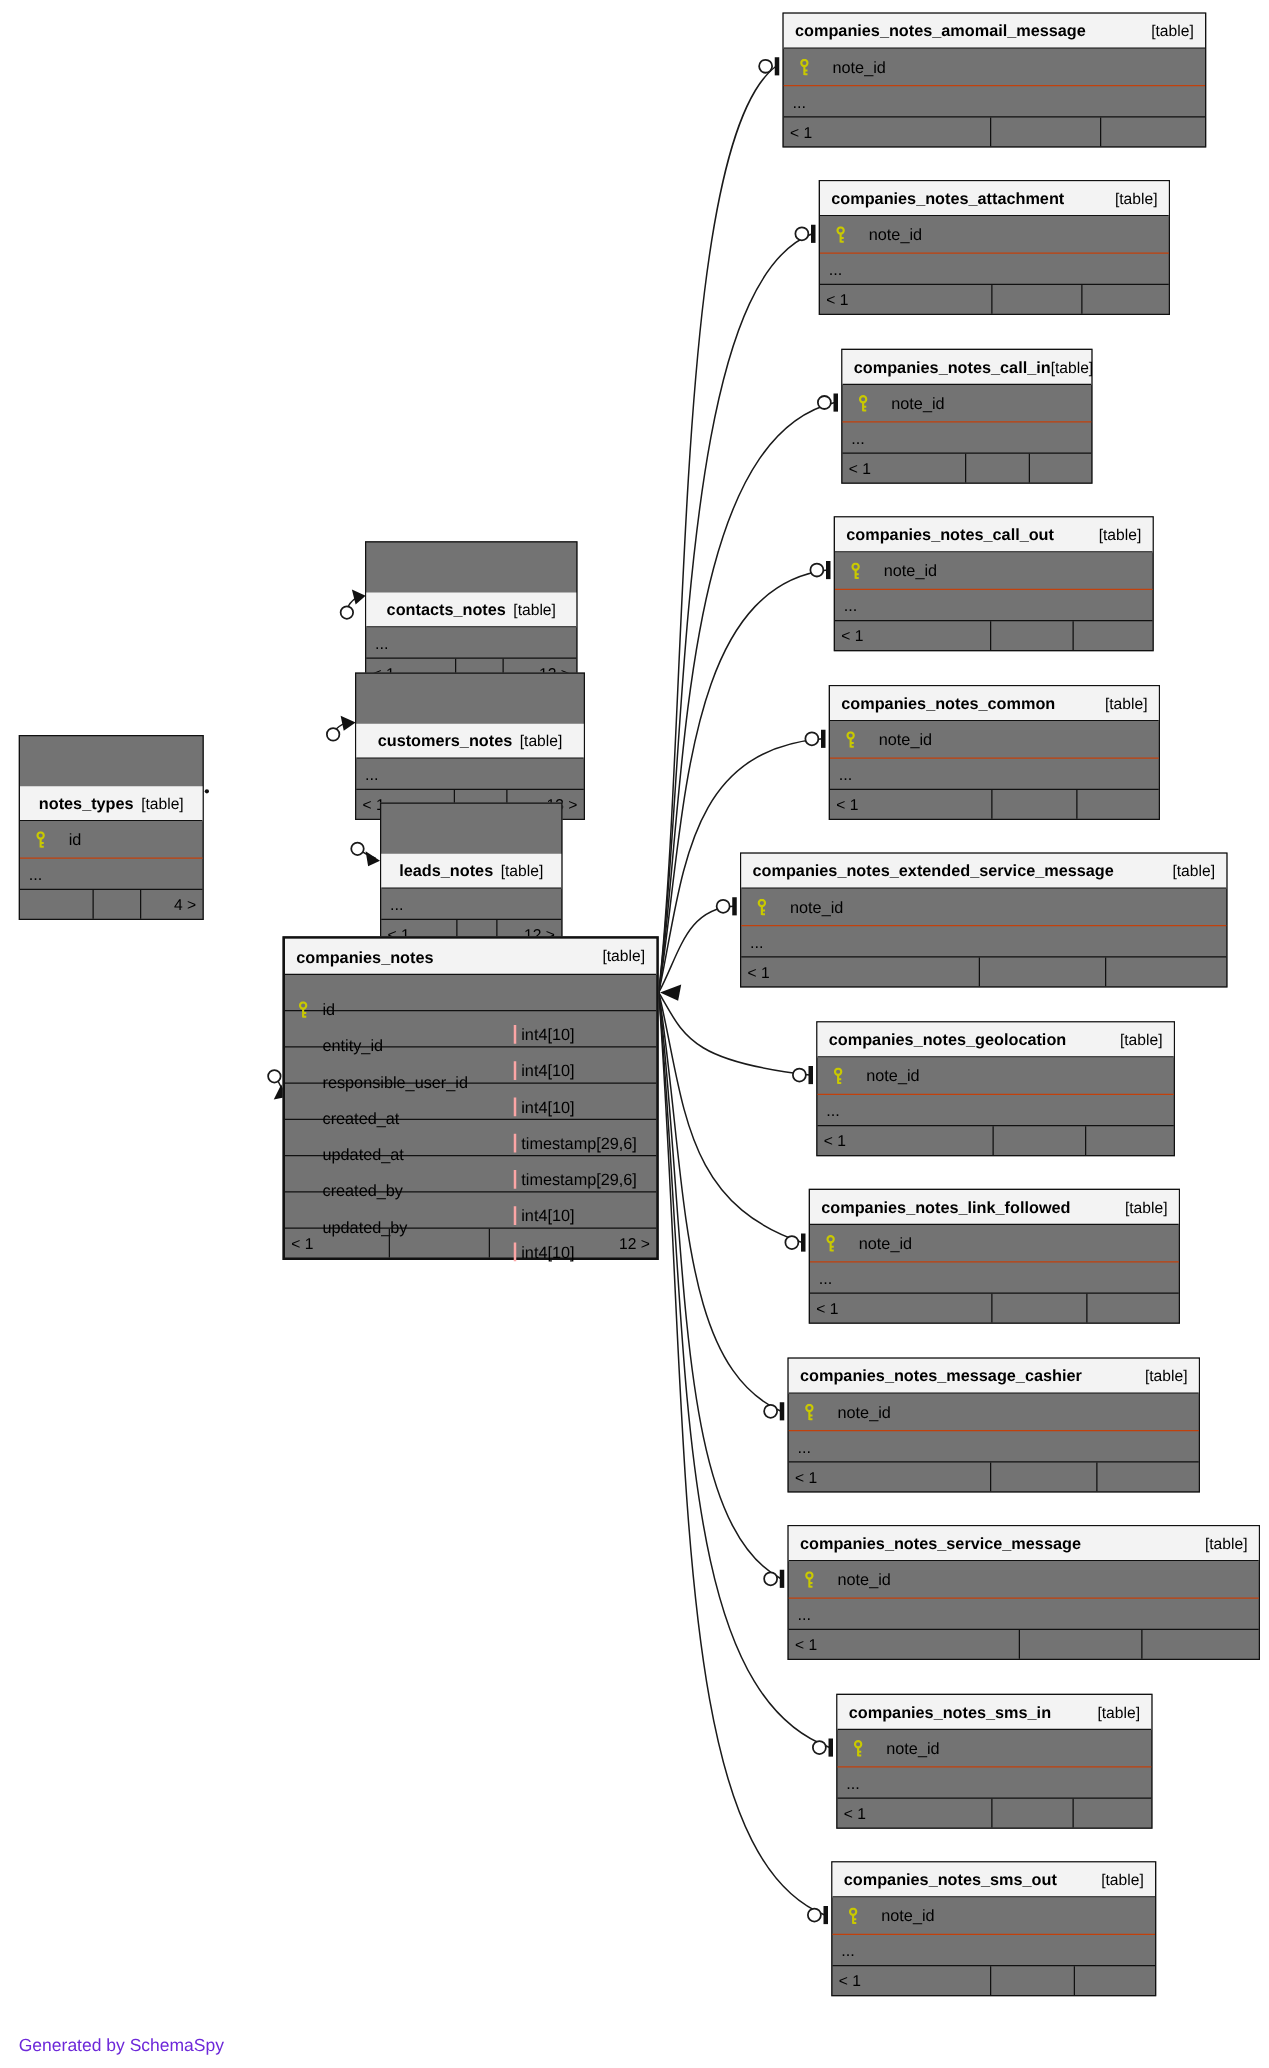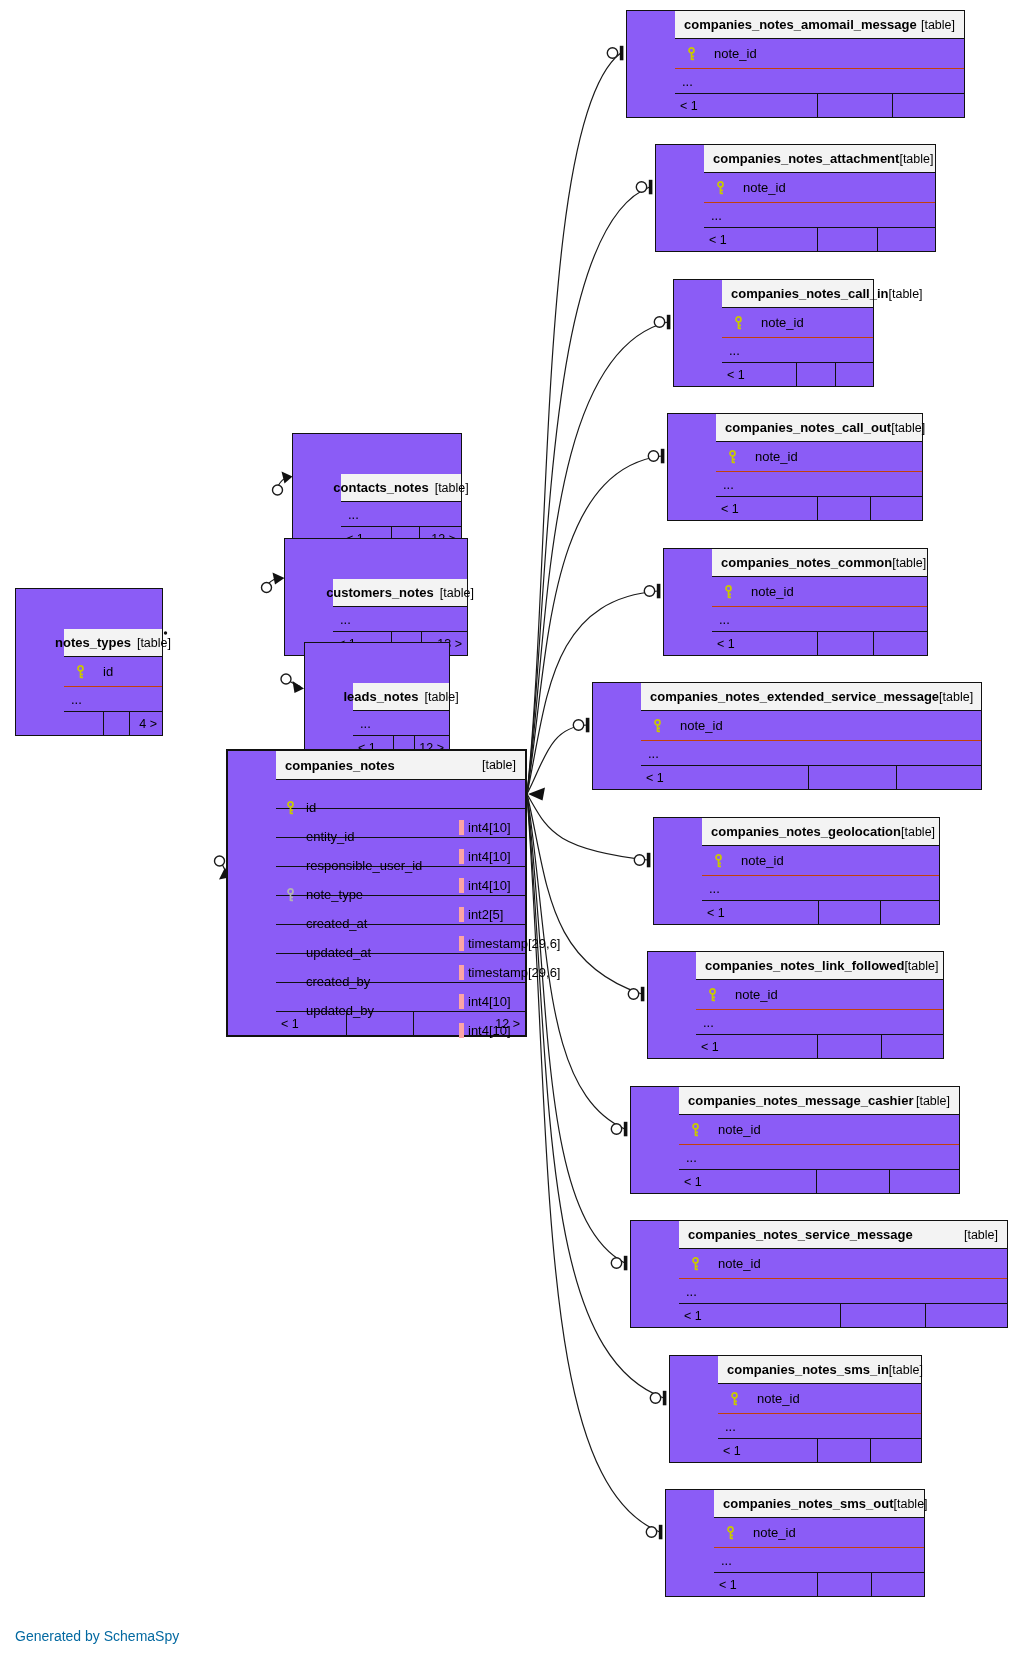--- a/index.html
+++ b/index.html
@@ -2,41 +2,41 @@
 <html><head>
 <meta charset="utf-8">
 <style>
   html,body{margin:0;padding:0;background:#fff;font-family:"Liberation Sans",sans-serif;color:#000;}
   .canvas{position:relative;width:1015px;height:1654px;background:#fff;overflow:hidden;}
   svg.edges{position:absolute;left:0;top:0;z-index:1;}
   .edge-path{fill:none;stroke:#1a1a1a;stroke-width:1.2px;}
   .edge-circle{fill:#fff;stroke:#1a1a1a;stroke-width:1.4px;}
   .edge-bar{fill:#111;}
   .edge-arrow{fill:#111;stroke:none;}
-  .tbl{position:absolute;box-sizing:border-box;background:#8b5cf6;border:1.5px solid #111;z-index:2;padding-left:48px;}
+  .tbl{position:absolute;box-sizing:border-box;background:#737373;border:1.5px solid #111;z-index:2;}
   .tbl.main{border-width:2.5px;}
   .hdr{height:28px;box-sizing:border-box;display:flex;align-items:center;background:#f3f3f3;border-bottom:1.5px solid #111;padding:0 9px;font-size:13px;white-space:nowrap;}
   .hdr.between{justify-content:space-between;}
   .hdr.center{justify-content:center;gap:6px;padding:0 4px;margin-top:40px;}
   .tname{font-weight:bold;}
   .badge{font-weight:normal;font-size:12.5px;}
   .colrow{height:30px;box-sizing:border-box;display:flex;align-items:center;padding-left:11px;font-size:13px;border-bottom:1px solid #c2410c;white-space:nowrap;}
   .kc{width:15px;margin-right:13px;display:flex;align-items:center;flex:none;}
   .dots{height:25px;box-sizing:border-box;display:flex;align-items:center;padding-left:7px;font-size:13px;border-bottom:1.5px solid #111;}
   .foot{display:grid;height:23px;box-sizing:border-box;}
   .fc{box-sizing:border-box;font-size:12.5px;display:flex;align-items:center;padding:0 5px;white-space:nowrap;overflow:hidden;}
   .fc+.fc{border-left:1.5px solid #111;}
   .fc.fr{justify-content:flex-end;}
   
   .main .hdr{height:29px;}
   .main .grow{height:29px;box-sizing:border-box;display:grid;grid-template-columns:183px 1fr;border-bottom:1px solid #111;font-size:13px;white-space:nowrap;}
   .main .ncell{display:flex;align-items:center;padding-left:9px;}
   .main .ncell .kc{margin-right:6px;}
-  .main .tcell{display:flex;align-items:center;border-left:5px solid #fca5a5;padding-left:4px;font-size:13px;margin-top:40px;}
-  .footer-note{position:absolute;left:15px;top:1628px;font-size:14px;color:#0369a1;z-index:2;}
+  .main .tcell{display:flex;align-items:center;border-left:2px solid #fca5a5;padding-left:4px;font-size:13px;margin-top:40px;}
+  .footer-note{position:absolute;left:15px;top:1628px;font-size:14px;color:#6d28d9;z-index:2;}
 </style>
 </head>
 <body>
 
 <div class="canvas">
 
   <svg class="edges" width="1015" height="1654" viewBox="0 0 1015 1654">
 
     <g>
       <path class="edge-path" d="M527 794 C552 560 538 115 620.8 53"></path>
@@ -184,32 +184,20 @@
     </div>
     <div class="grow">
       <span class="ncell">
           <span class="kc"></span>
           <span>responsible_user_id</span>
         </span>
       <span class="tcell">int4[10]</span>
     </div>
     <div class="grow">
       <span class="ncell">
-          <span class="kc">
-            <svg width="11" height="14" viewBox="0 0 11 14">
-              <circle cx="5.5" cy="3.4" r="2.5" fill="none" stroke="#b3b3b3" stroke-width="1.7"></circle>
-              <path d="M5.5 5.9 V13 M5.5 9.4 H8 M5.5 12.4 H8" fill="none" stroke="#b3b3b3" stroke-width="1.7"></path>
-            </svg>
-          </span>
-          <span>note_type</span>
-        </span>
-      <span class="tcell">int2[5]</span>
-    </div>
-    <div class="grow">
-      <span class="ncell">
           <span class="kc"></span>
           <span>created_at</span>
         </span>
       <span class="tcell">timestamp[29,6]</span>
     </div>
     <div class="grow">
       <span class="ncell">
           <span class="kc"></span>
           <span>updated_at</span>
         </span>

